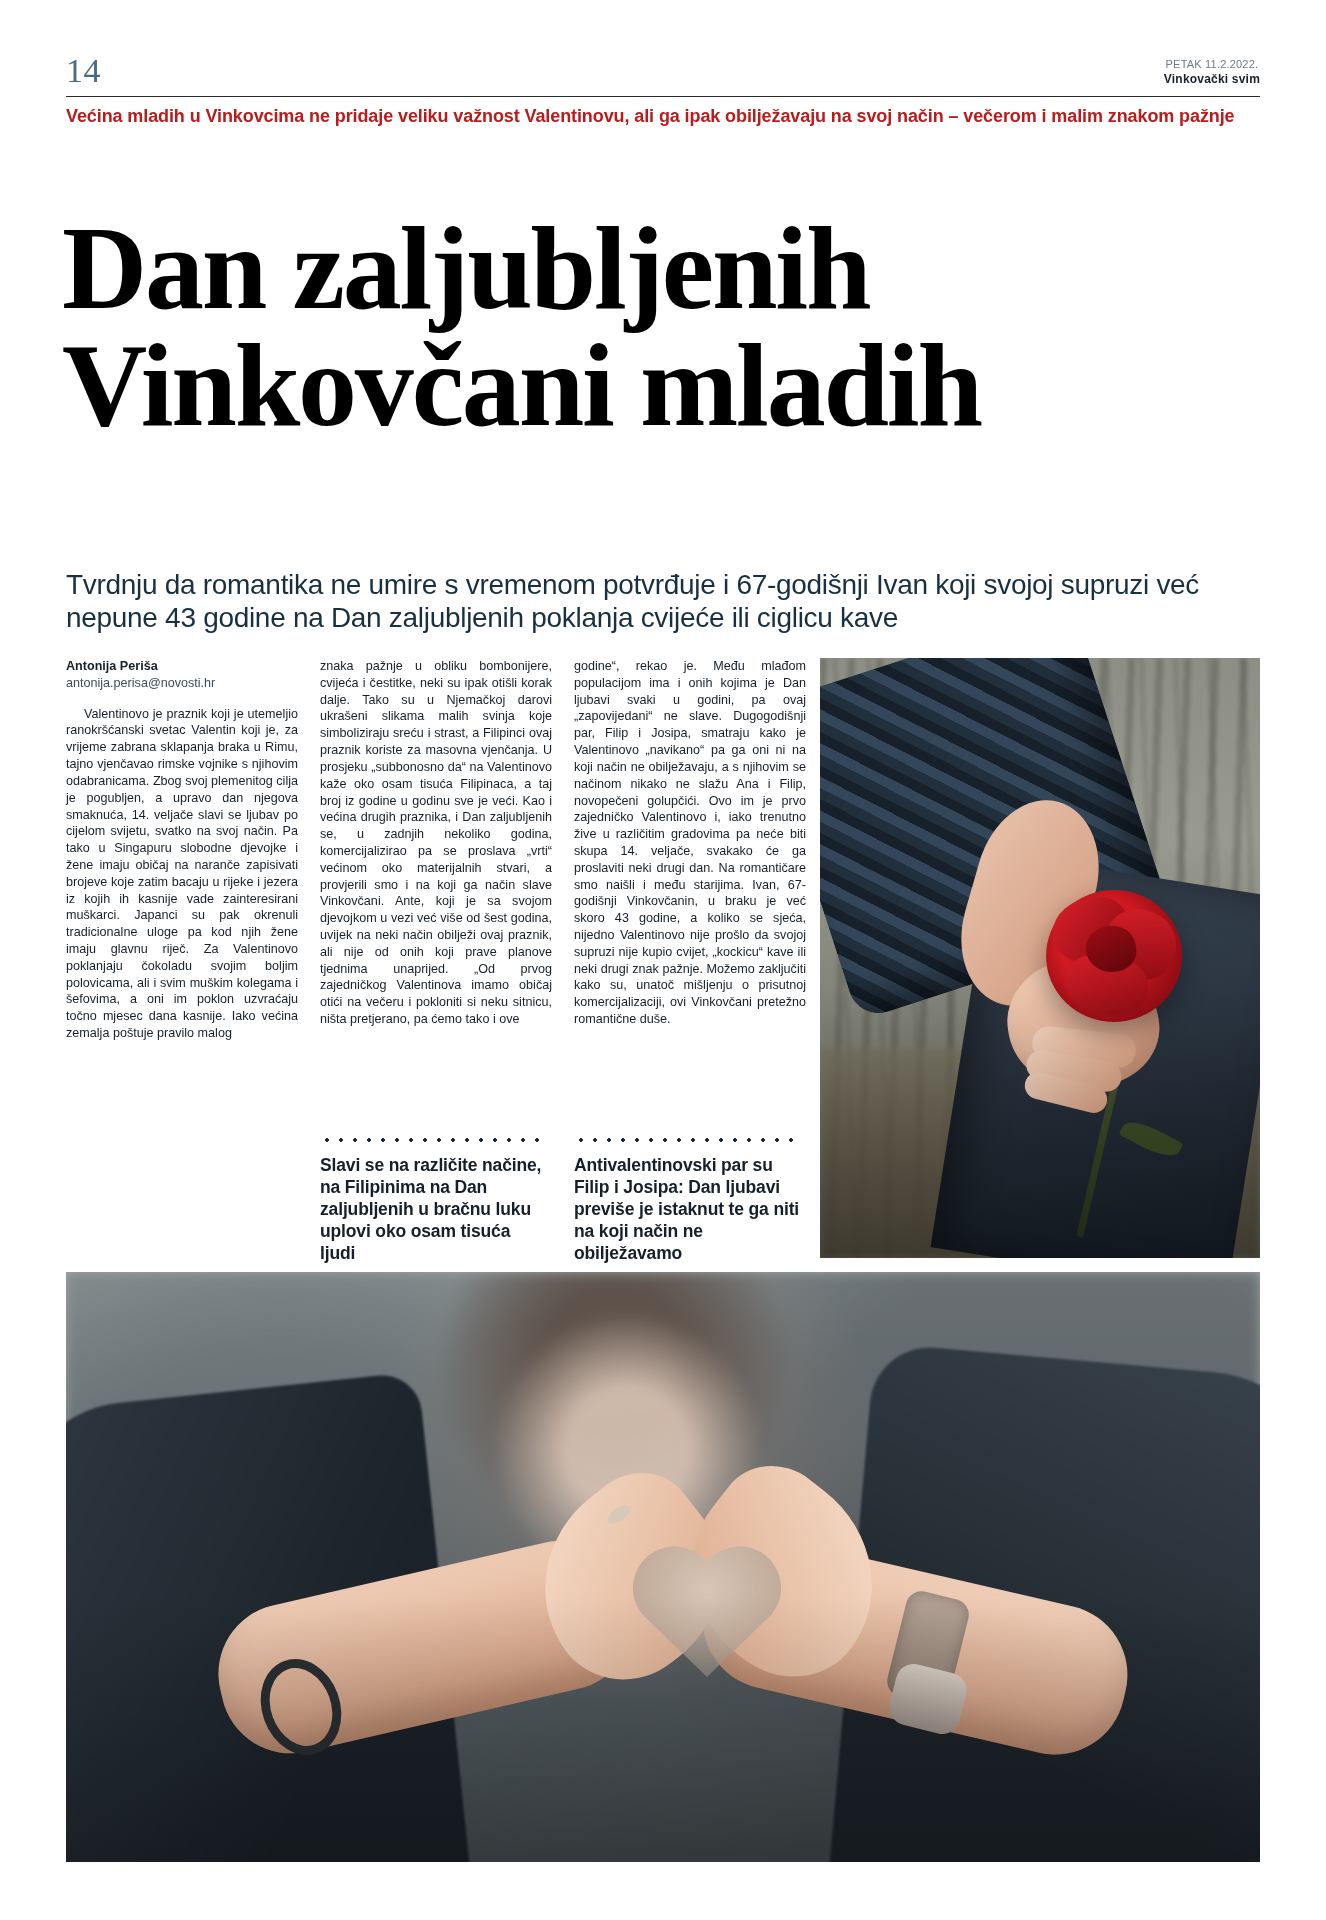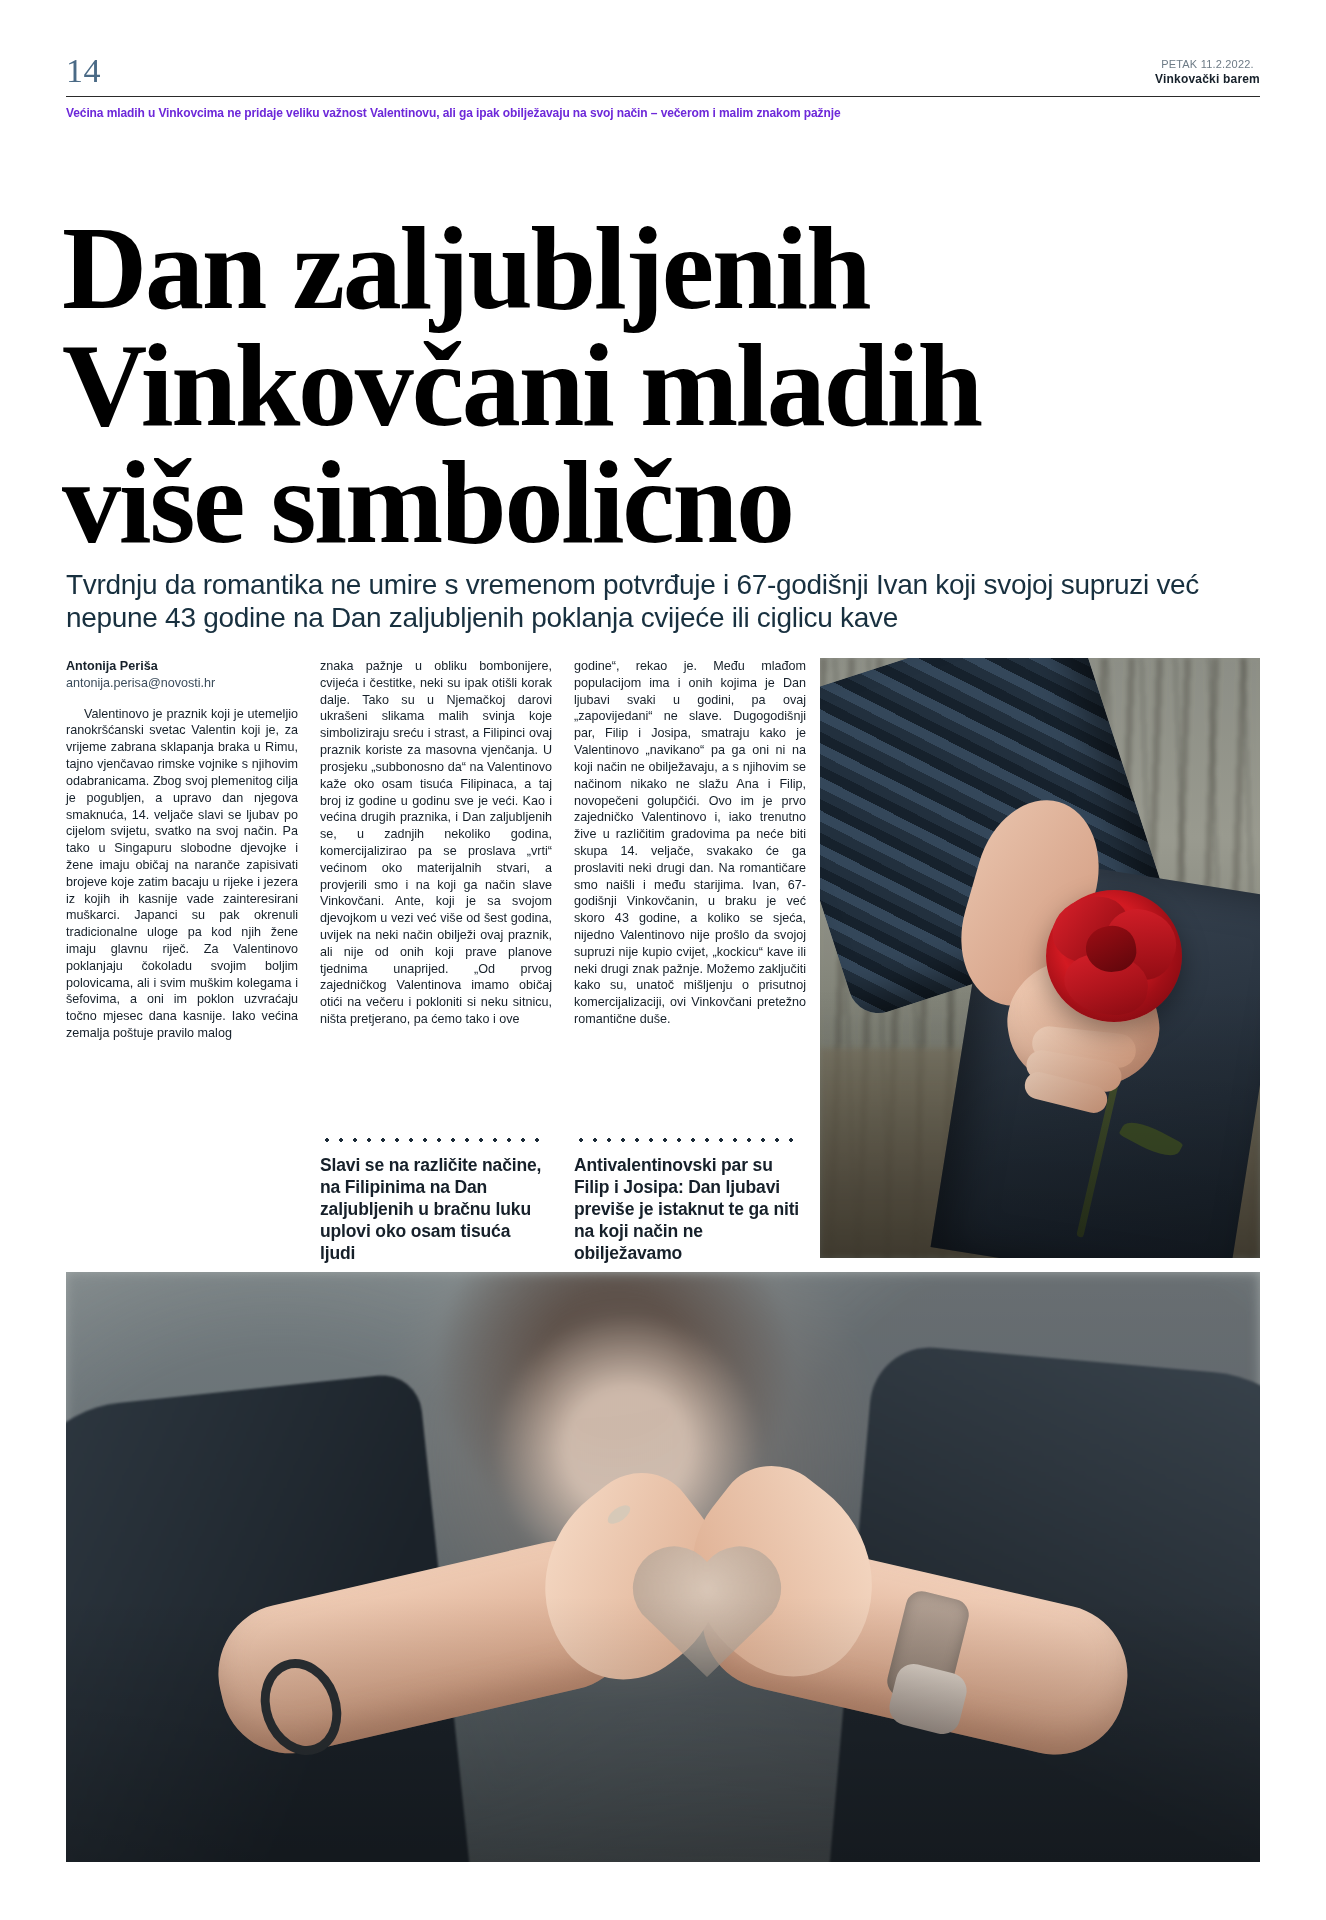--- a/index.html
+++ b/index.html
@@ -66,23 +66,23 @@
     height: 1px;
     background: #2a2a2a;
   }
 
   
   .kicker {
     position: absolute;
     left: 66px;
     top: 106px;
     width: 1194px;
-    font-size: 12px;
+    font-size: 18px;
     font-weight: 700;
-    color: #6d28d9;
+    color: #b91c1c;
     letter-spacing: -0.1px;
   }
 
   
   .headline {
     position: absolute;
     left: 62px;
     top: 132px;
     width: 1200px;
     font-family: Liberation Serif, serif;
@@ -412,31 +412,30 @@
 </style>
 </head>
 <body>
 
 <div class="page">
 
   <div class="masthead">
     <div class="page-number">14</div>
     <div class="masthead-right">
       <div class="masthead-date">PETAK 11.2.2022.</div>
-      <div class="masthead-paper">Vinkovački barem</div>
+      <div class="masthead-paper">Vinkovački svim</div>
     </div>
   </div>
   <div class="rule-top"></div>
 
   <div class="kicker">Većina mladih u Vinkovcima ne pridaje veliku važnost Valentinovu, ali ga ipak obilježavaju na svoj način – večerom i malim znakom pažnje</div>
 
   <h1 class="headline">
     <span class="line">Dan zaljubljenih</span>
     <span class="line">Vinkovčani mladih</span>
-    <span class="line">više simbolično</span>
   </h1>
 
   <div class="subhead">Tvrdnju da romantika ne umire s vremenom potvrđuje i 67-godišnji Ivan koji svojoj supruzi već nepune 43 godine na Dan zaljubljenih poklanja cvijeće ili ciglicu kave</div>
 
   <div class="cols">
 
     <div class="col col1">
       <p class="byline-name">Antonija Periša</p>
       <p class="byline-mail">antonija.perisa@novosti.hr</p>
       <p class="body first">Valentinovo je praznik koji je utemeljio ranokršćanski svetac Valentin koji je, za vrijeme zabrana sklapanja braka u Rimu, tajno vjenčavao rimske vojnike s njihovim odabranicama. Zbog svoj plemenitog cilja je pogubljen, a upravo dan njegova smaknuća, 14. veljače slavi se ljubav po cijelom svijetu, svatko na svoj način. Pa tako u Singapuru slobodne djevojke i žene imaju običaj na naranče zapisivati brojeve koje zatim bacaju u rijeke i jezera iz kojih ih kasnije vade zainteresirani muškarci. Japanci su pak okrenuli tradicionalne uloge pa kod njih žene imaju glavnu riječ. Za Valentinovo poklanjaju čokoladu svojim boljim polovicama, ali i svim muškim kolegama i šefovima, a oni im poklon uzvraćaju točno mjesec dana kasnije. Iako većina zemalja poštuje pravilo malog</p>

